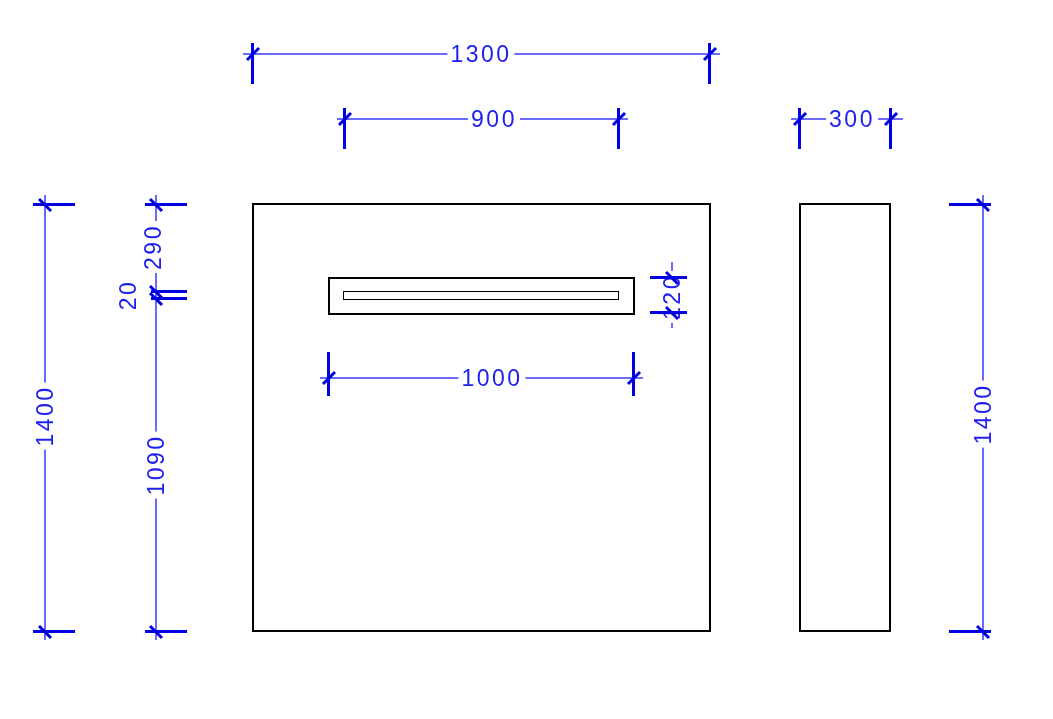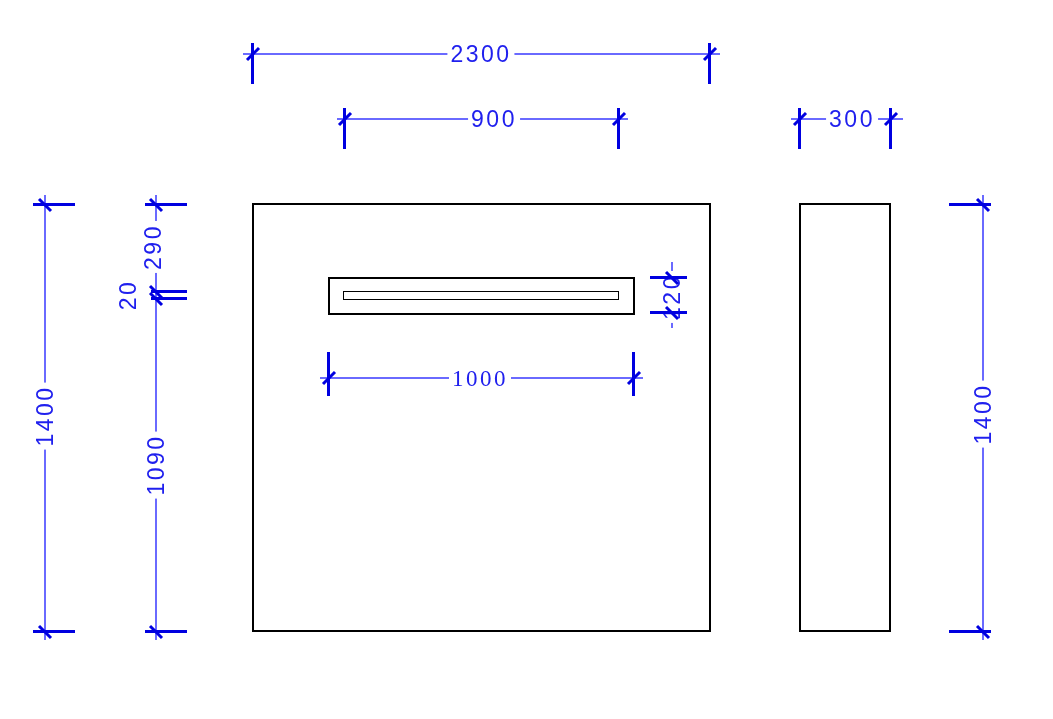--- a/index.html
+++ b/index.html
@@ -77,21 +77,21 @@
   <div class="obj" style="left:328px; top:277px; width:307px; height:38px;"></div>
   <div class="obj thin" style="left:343px; top:291px; width:276px; height:9px;"></div>
   <div class="obj" style="left:799px; top:203px; width:92px; height:429px;"></div>
 
   <div>
     <div class="dline-h" style="left:243px; top:53px; width:477px;"></div>
     <div class="ext-v" style="left:251px; top:43px; height:41px;"></div>
     <div class="ext-v" style="left:708px; top:43px; height:41px;"></div>
     <div class="slash fw" style="left:253px; top:54px;"></div>
     <div class="slash fw" style="left:710px; top:54px;"></div>
-    <span class="dtext" style="left:481px; top:54px;">2300</span>
+    <span class="dtext" style="left:481px; top:54px;">1300</span>
   </div>
 
   <div>
     <div class="dline-h" style="left:337px; top:118px; width:291px;"></div>
     <div class="ext-v" style="left:343px; top:108px; height:41px;"></div>
     <div class="ext-v" style="left:617px; top:108px; height:41px;"></div>
     <div class="slash fw" style="left:345px; top:119px;"></div>
     <div class="slash fw" style="left:619px; top:119px;"></div>
     <span class="dtext" style="left:494px; top:119px;">900</span>
   </div>
@@ -104,21 +104,21 @@
     <div class="slash fw" style="left:891px; top:119px;"></div>
     <span class="dtext" style="left:852px; top:119px;">300</span>
   </div>
 
   <div>
     <div class="dline-h" style="left:320px; top:377px; width:323px;"></div>
     <div class="ext-v" style="left:327px; top:352px; height:44px;"></div>
     <div class="ext-v" style="left:632px; top:352px; height:44px;"></div>
     <div class="slash fw" style="left:329px; top:378px;"></div>
     <div class="slash fw" style="left:634px; top:378px;"></div>
-    <span class="dtext" style="left:480px; top:378px;font-family:Liberation Serif, serif;">1000</span>
+    <span class="dtext" style="left:492px; top:378px;">1000</span>
   </div>
 
   <div>
     <div class="dline-v" style="left:671px; top:262px; height:66px;"></div>
     <div class="ext-h" style="left:650px; top:276px; width:37px;"></div>
     <div class="ext-h" style="left:650px; top:311px; width:37px;"></div>
     <div class="slash bw" style="left:672px; top:278px;"></div>
     <div class="slash bw" style="left:672px; top:313px;"></div>
     <span class="dtext rot" style="left:672px; top:297px;">120</span>
   </div>

